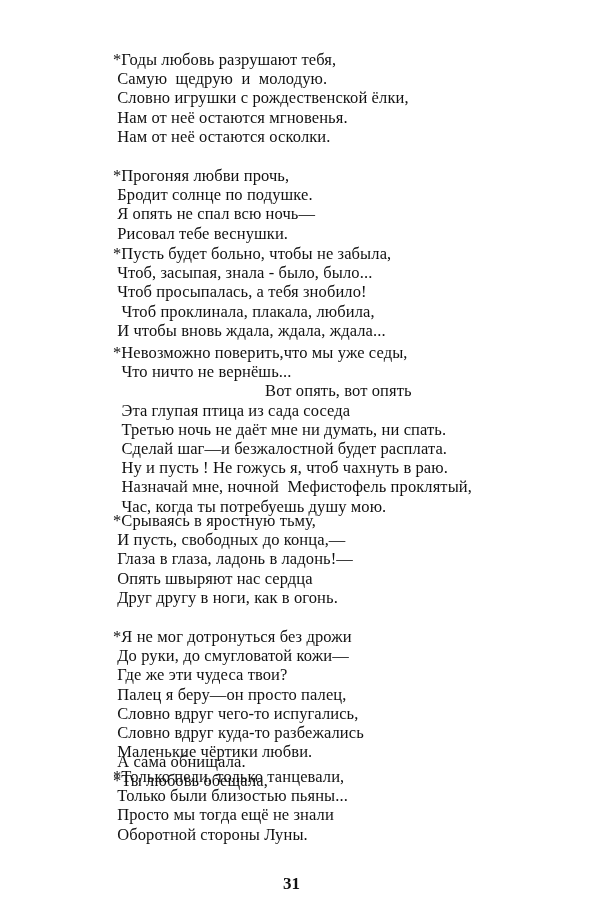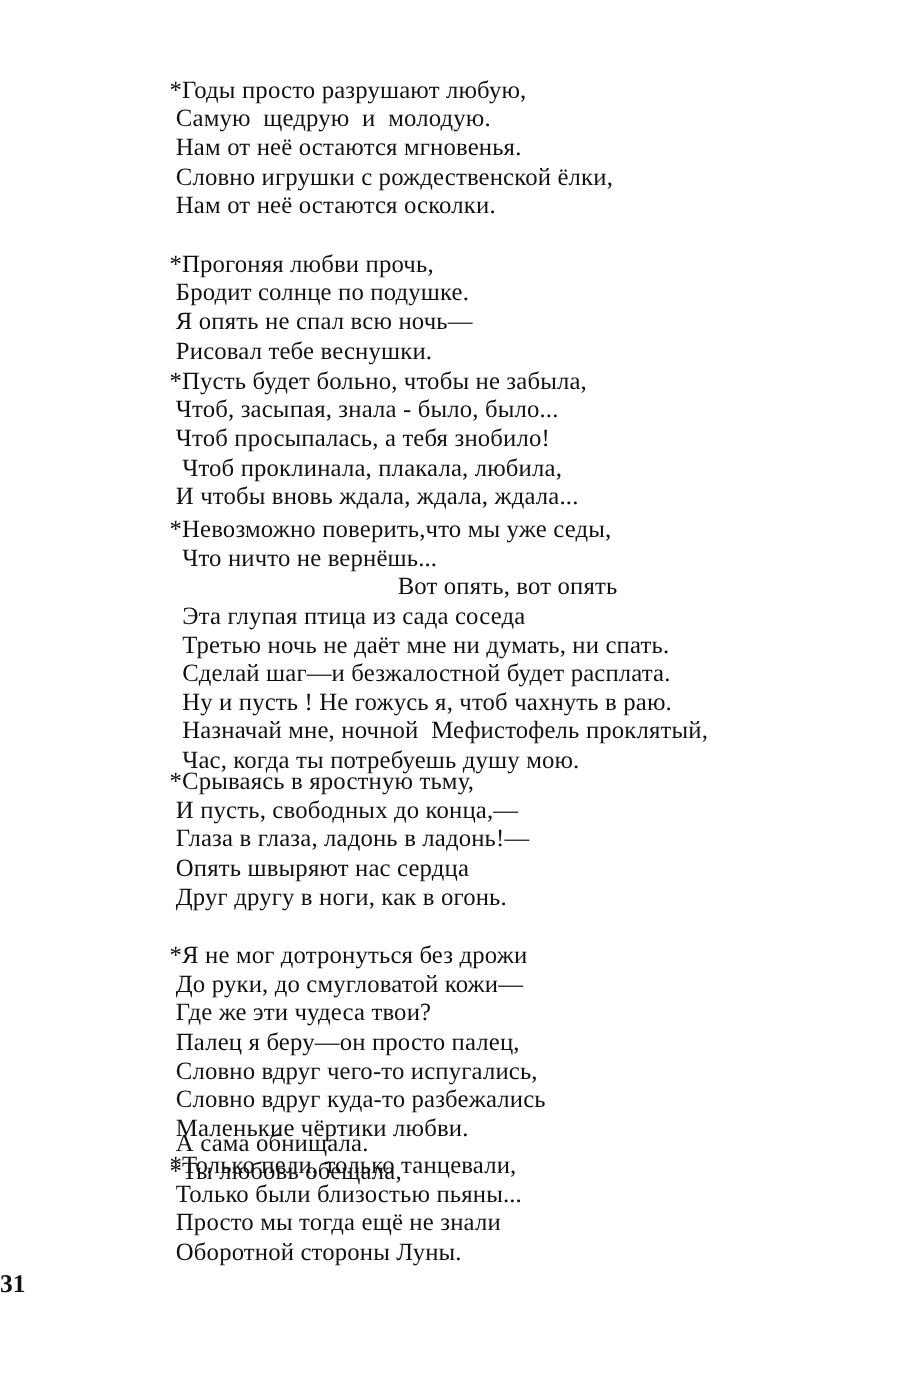--- a/index.html
+++ b/index.html
@@ -1,33 +1,33 @@
 <!DOCTYPE html>
 <html><head>
   <meta charset="utf-8">
   <style>
     html, body { margin: 0; padding: 0; background: #ffffff; }
     body { width: 600px; height: 918px; position: relative; overflow: hidden;
       font-family: "Liberation Serif", "DejaVu Serif", serif; color: #111; }
     .page { position: absolute; left: 0; top: 0; width: 600px; height: 918px; }
     .stanza { position: absolute; left: 113px; }
     .line { display: block; font-size: 16.5px; line-height: 19.2px; white-space: pre; letter-spacing: 0.1px; }
-    .pagenum { position: absolute; left: 0; width: 583px; top: 846px; 
+    .pagenum { position: absolute; left: 0; width: 583px; top: 874px; text-align: center;
       font-size: 17px; font-weight: bold; }
   </style>
 </head>
 <body>
 
 <div class="page">
 
   <div class="stanza" style="top:50px">
-    <span class="line">*Годы просто разрушают любую,</span>
+    <span class="line">*Годы любовь разрушают тебя,</span>
     <span class="line"> Самую  щедрую  и  молодую.</span>
+    <span class="line"> Словно игрушки с рождественской ёлки,</span>
     <span class="line"> Нам от неё остаются мгновенья.</span>
-    <span class="line"> Словно игрушки с рождественской ёлки,</span>
     <span class="line"> Нам от неё остаются осколки.</span>
   </div>
 
   <div class="stanza" style="top:166px">
     <span class="line">*Прогоняя любви прочь,</span>
     <span class="line"> Бродит солнце по подушке.</span>
     <span class="line"> Я опять не спал всю ночь—</span>
     <span class="line"> Рисовал тебе веснушки.</span>
   </div>
 

